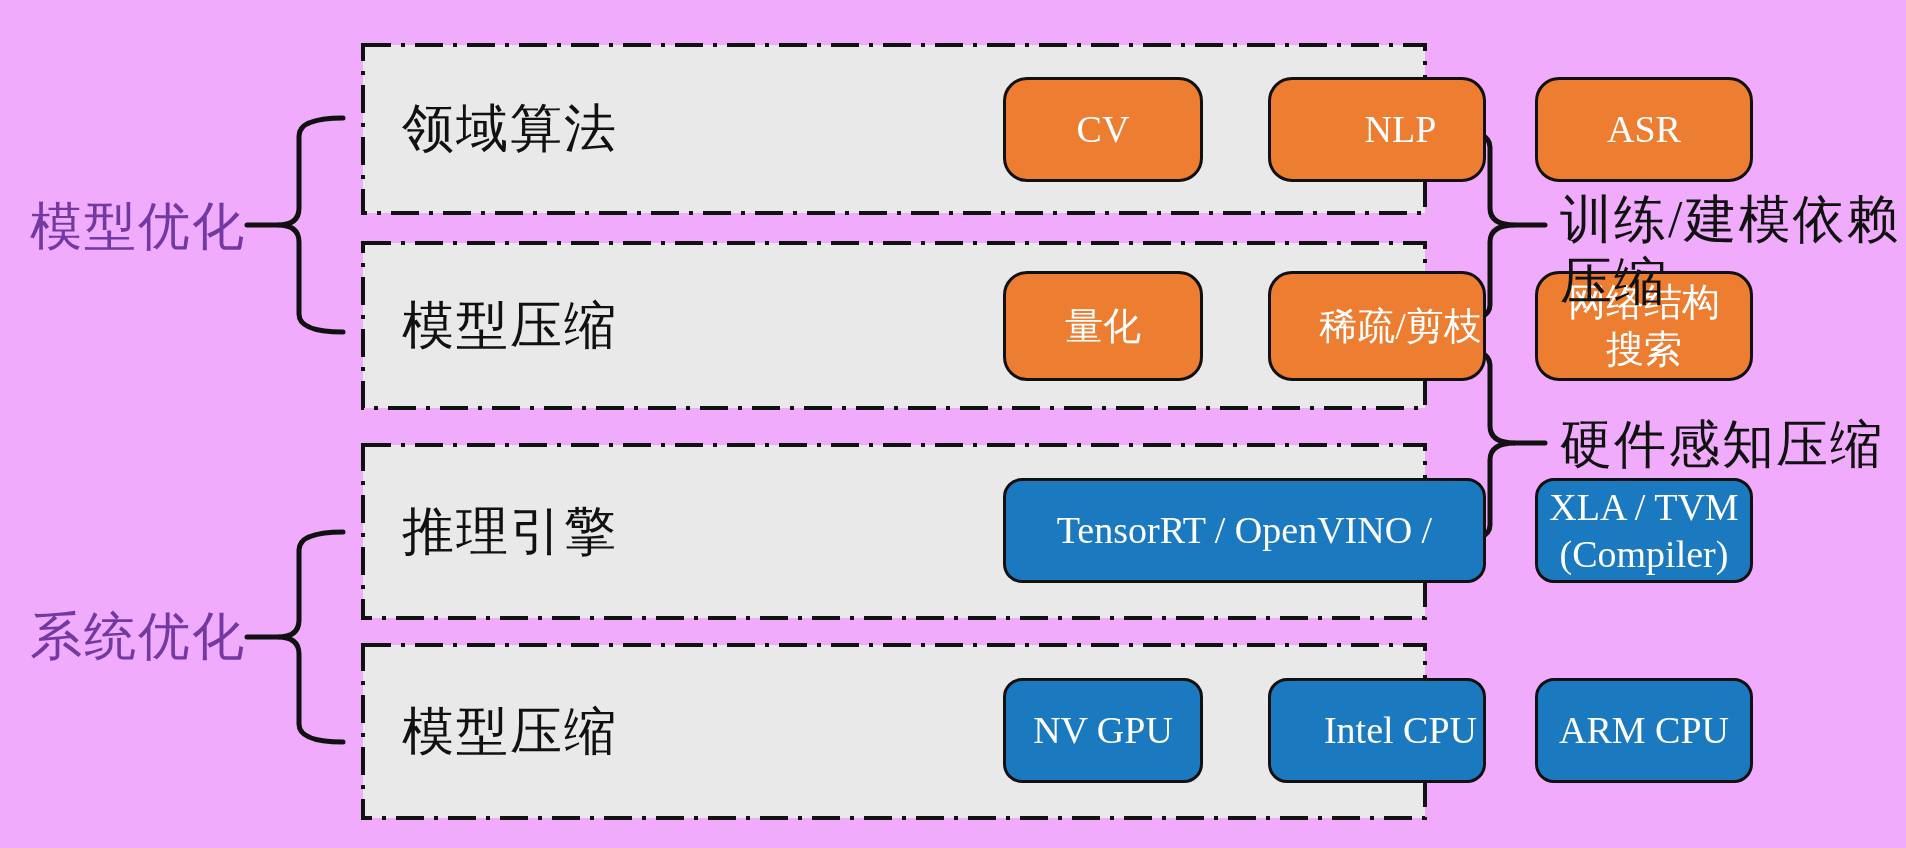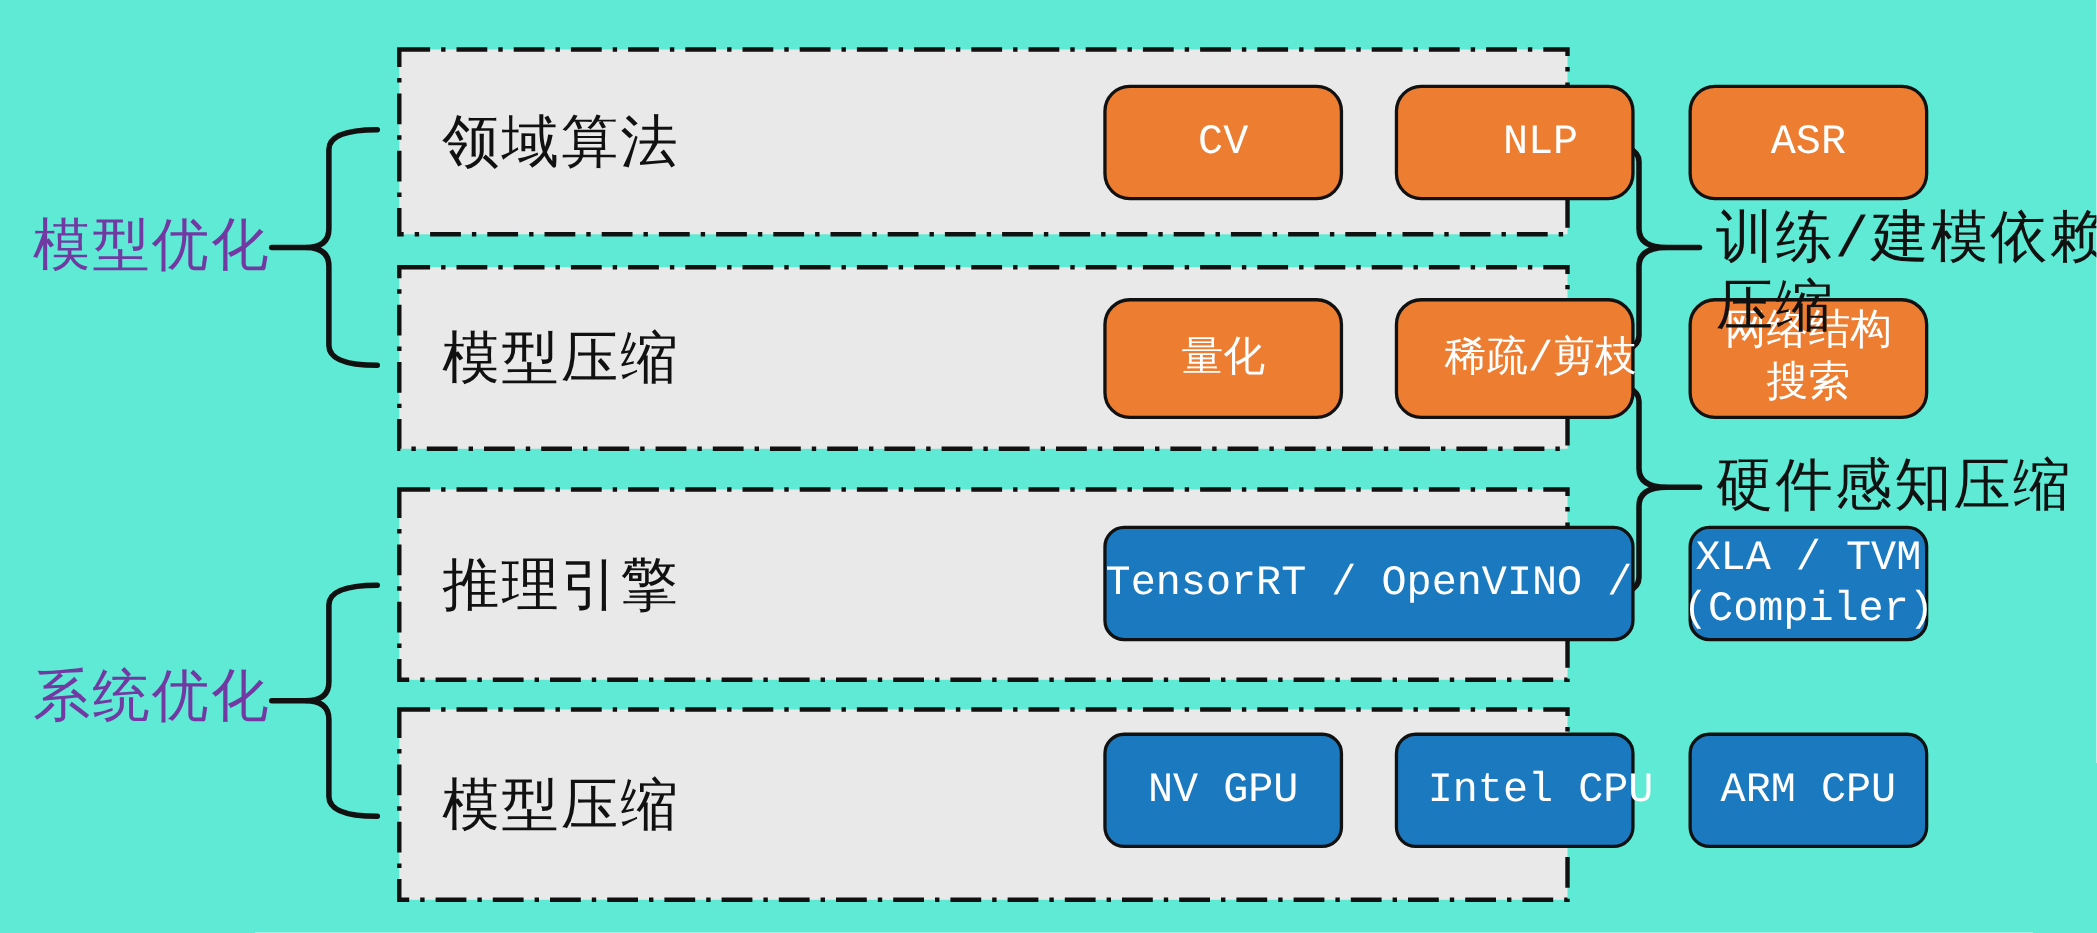--- a/index.html
+++ b/index.html
@@ -1,21 +1,21 @@
 <!DOCTYPE html>
 <html><head>
 <meta charset="utf-8">
 <style>
   html, body { margin: 0; padding: 0; background: #ffffff; }
   #canvas {
     position: relative;
     width: 1906px;
     height: 848px;
-    background: #5eead4;
-    font-family: Liberation Mono, monospace;
+    background: #f0abfc;
+    font-family: Liberation Serif, serif;
     overflow: hidden;
   }
   #lines-layer { position: absolute; left: 0; top: 0; z-index: 1; }
   .row { position: absolute; left: 363px; width: 1062px; z-index: 2; }
   #row1 { top: 45px;  height: 168px; }
   #row2 { top: 243px; height: 165px; }
   #row3 { top: 445px; height: 173px; }
   #row4 { top: 645px; height: 173px; }
   .row-label {
     position: absolute;
@@ -37,28 +37,28 @@
     flex-direction: column;
     align-items: center;
     justify-content: center;
     text-align: center;
     font-size: 38px;
     line-height: 47px;
     white-space: nowrap;
   }
   .orange { background: #ED7D31; }
   .blue   { background: #1B79C0; border-radius: 19px; }
-  .c1 { left: 640px;  width: 218px; }
+  .c1 { left: 640px;  width: 200px; }
   .c2 { left: 905px;  width: 218px; padding-left: 47px; }
   .c3 { left: 1172px; width: 218px; }
   .wide { left: 640px; width: 483px; }
   #row1 .box { top: 32px; height: 105px; }
   #row2 .box { top: 28px; height: 110px; }
   #row3 .box { top: 33px; height: 105px; }
-  #row4 .box { top: 21px; height: 105px; align-items: center; }
+  #row4 .box { top: 33px; height: 105px; align-items: center; }
   .side-label {
     position: absolute;
     z-index: 2;
     font-size: 52px;
     font-weight: 500;
     letter-spacing: 2px;
     white-space: nowrap;
     line-height: 62px;
   }
   .purple { color: #7239A3; }

